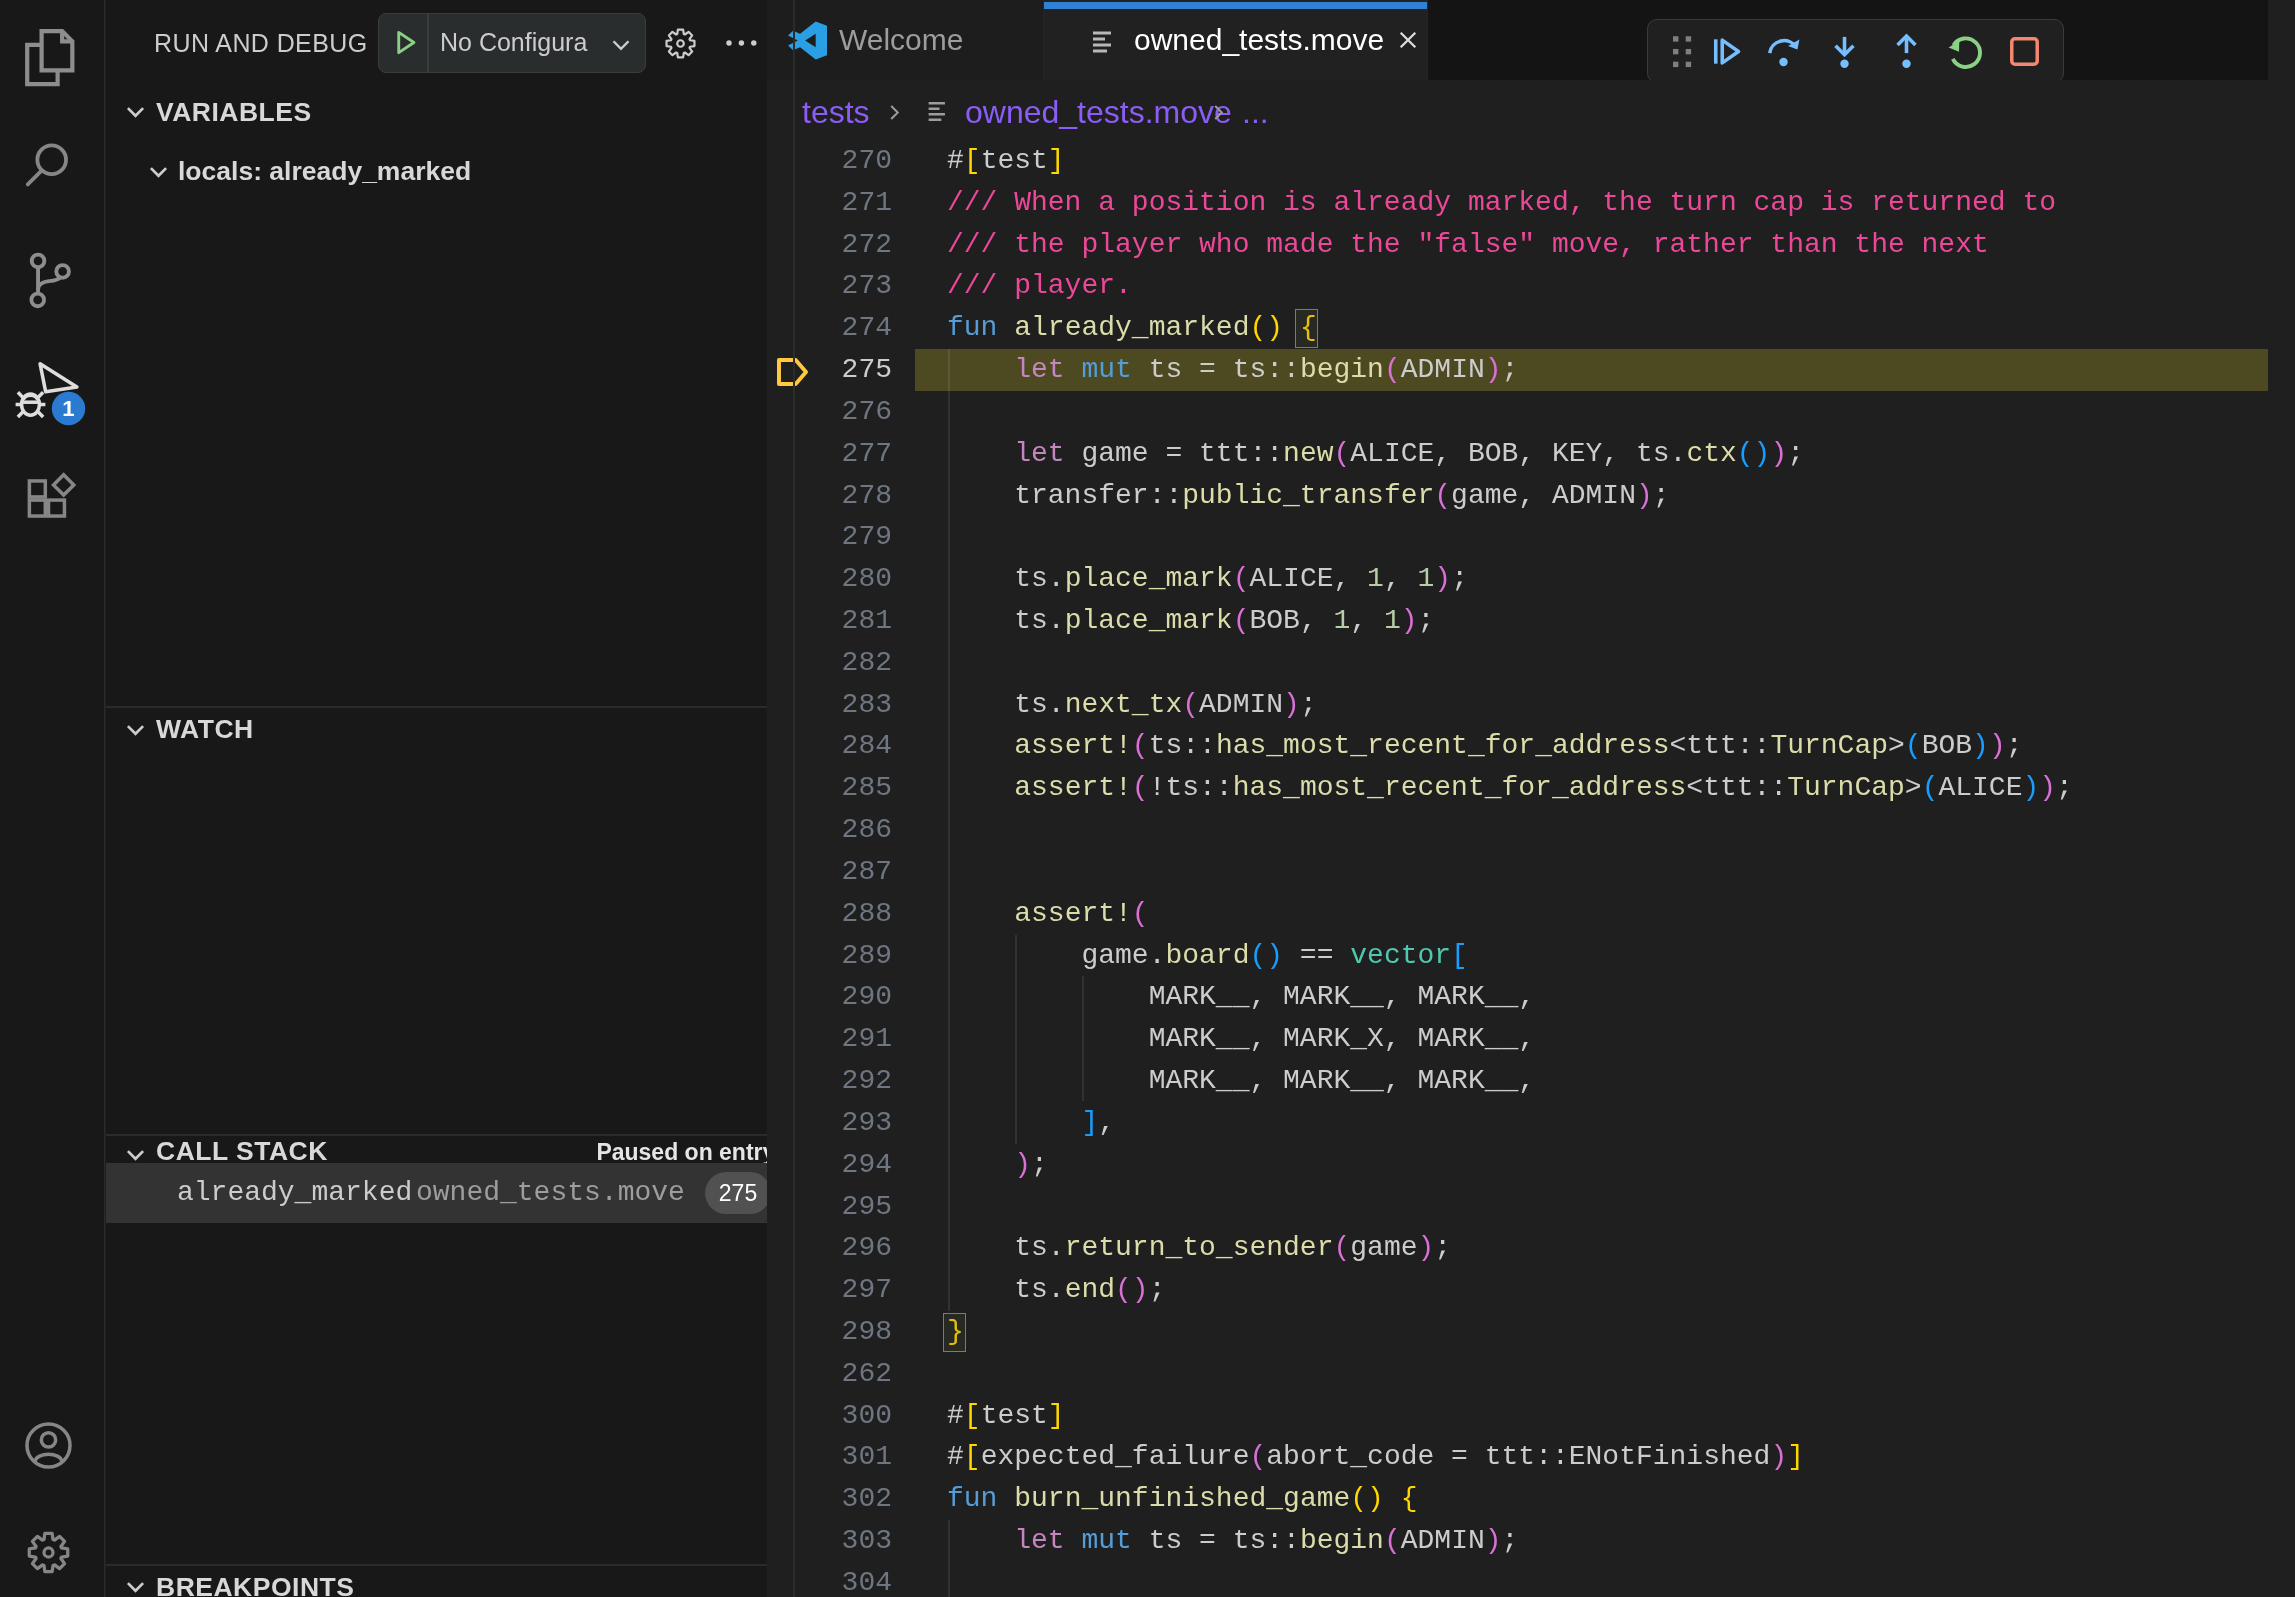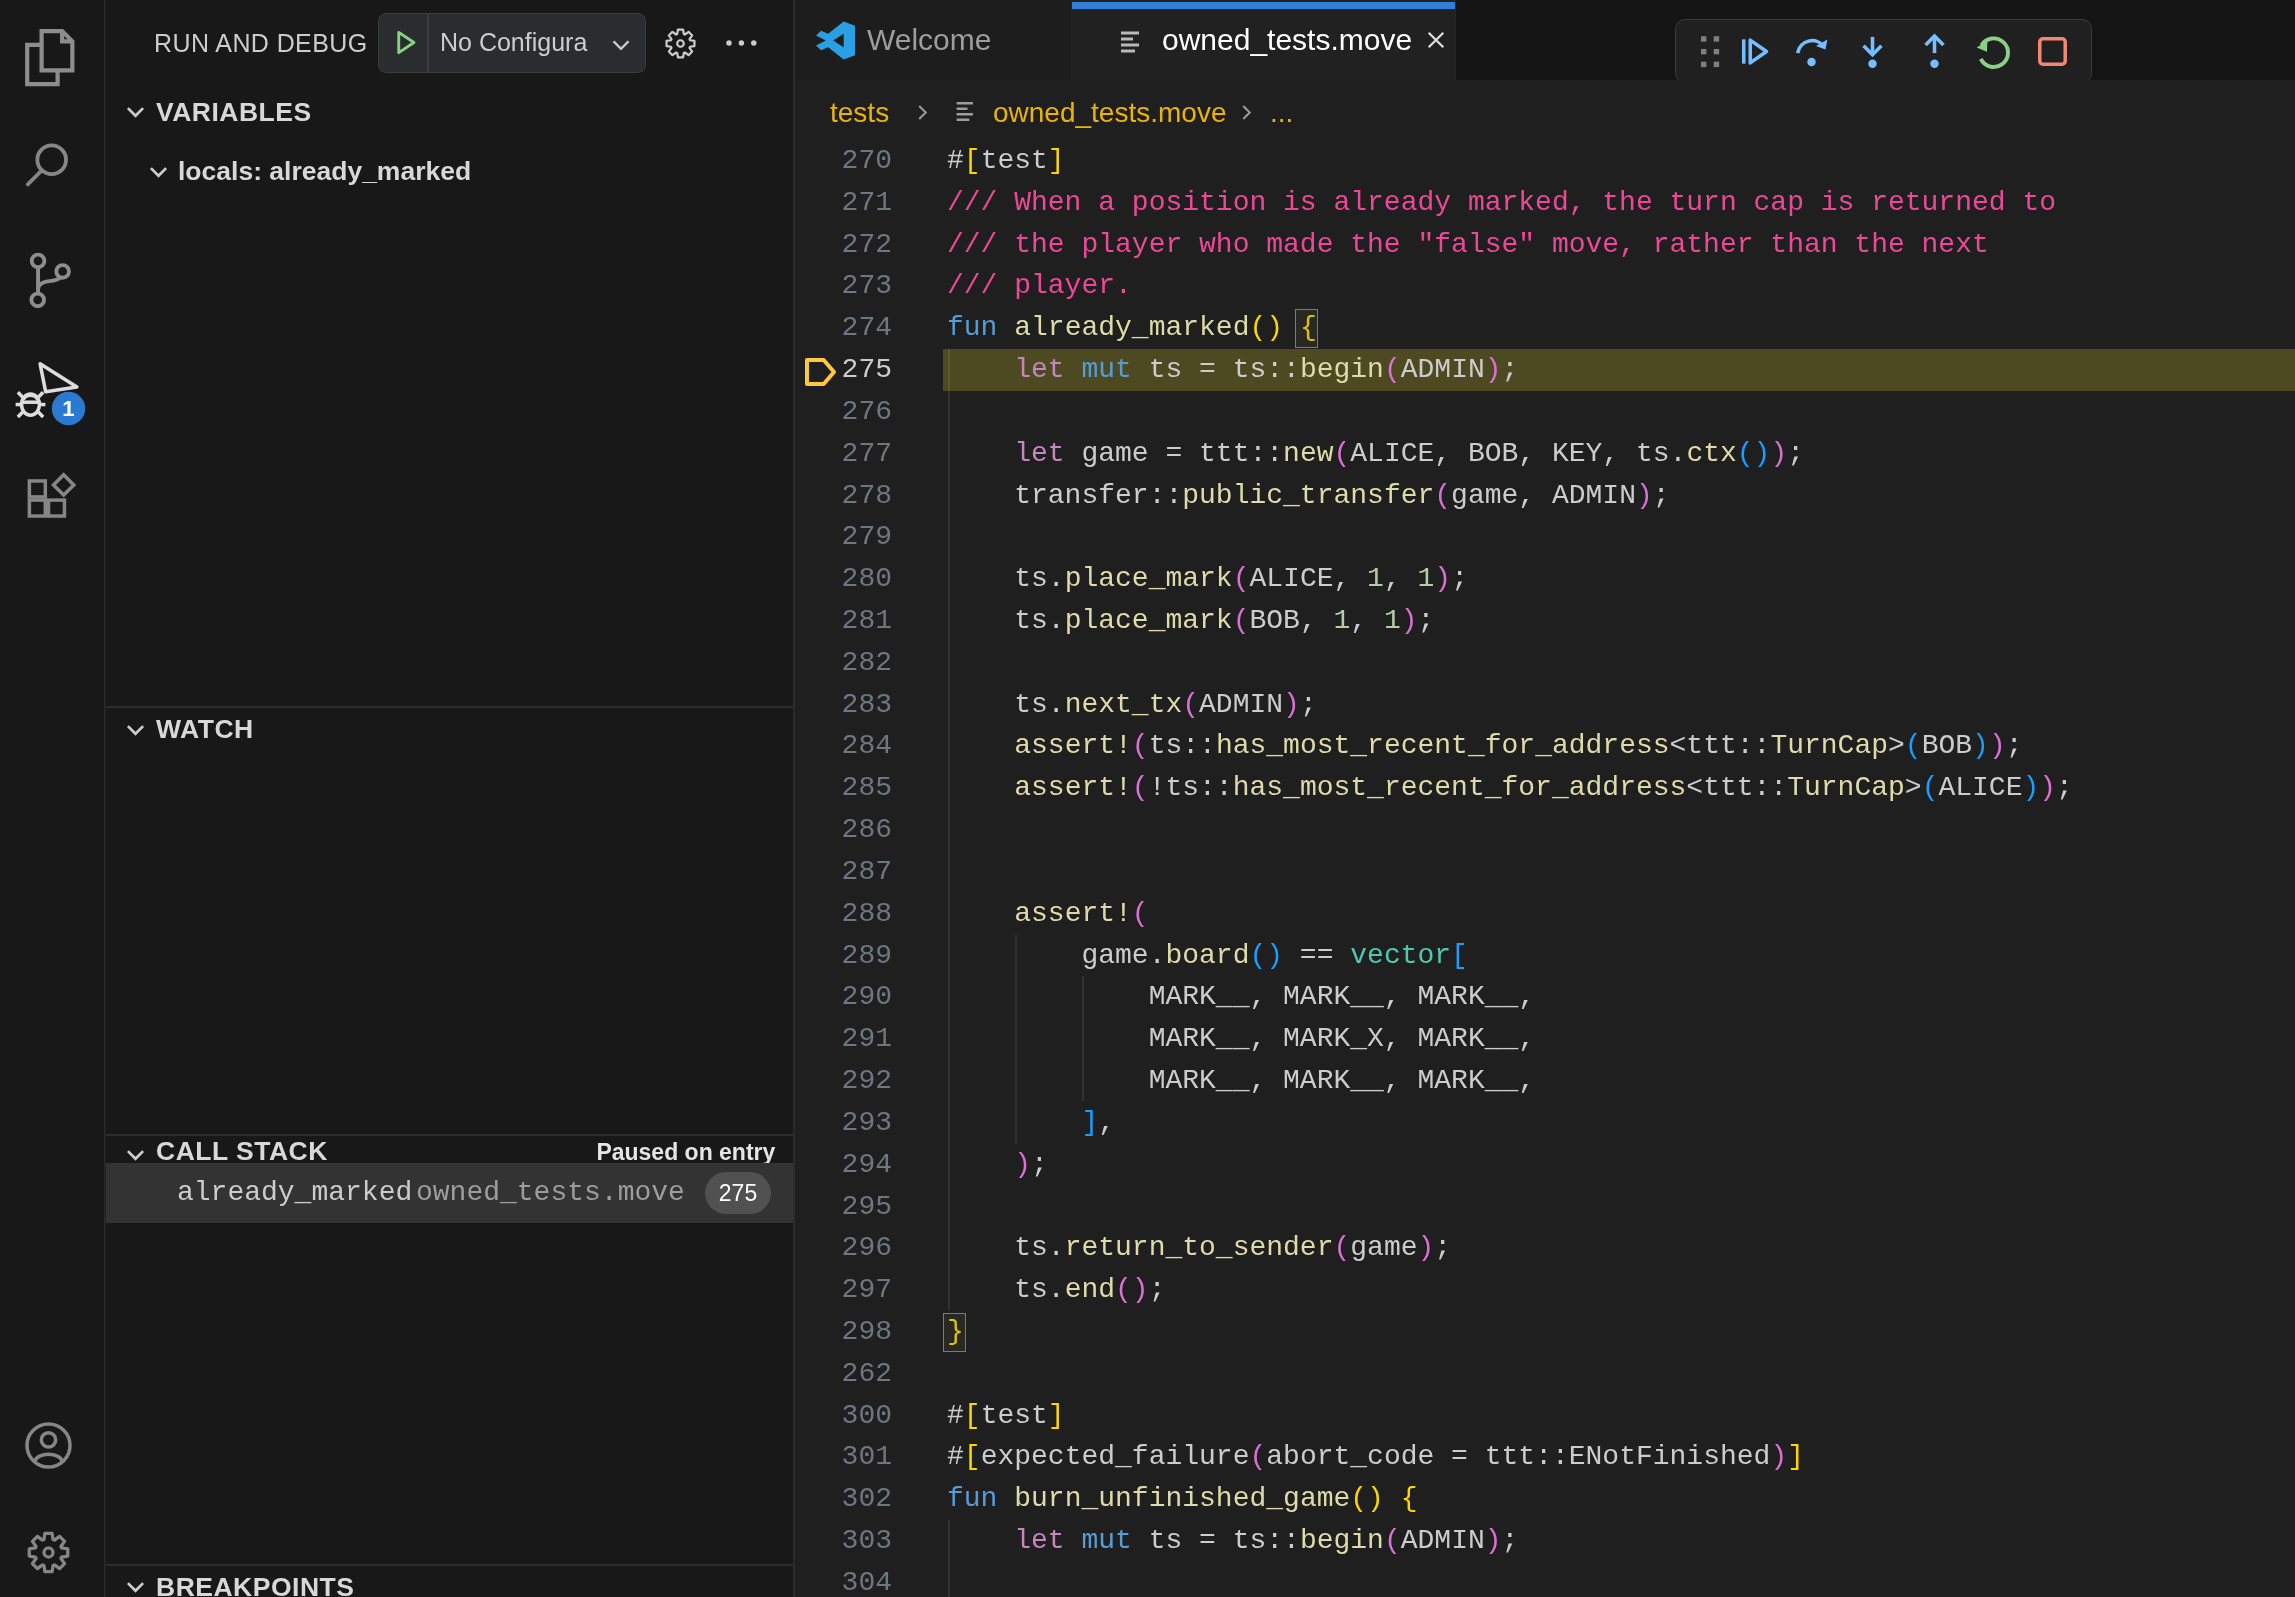--- a/index.html
+++ b/index.html
@@ -1,31 +1,31 @@
 <!DOCTYPE html>
 <html style="font-size:13px"><head><meta charset="utf-8">
 <style>
 * { margin:0; padding:0; box-sizing:border-box; }
 html,body { width:2295px; height:1597px; background:#1f1f1f; overflow:hidden;
   font-family:"Liberation Sans", sans-serif; }
 
 #activity { position:absolute; left:0; top:0; width:105px; height:1597px; background:#181818; border-right:1.6px solid #2b2b2b; }
 #sidebar  { position:absolute; left:106px; top:0; width:687px; height:1597px; background:#181818; }
-#editor   { position:absolute; left:795px; top:0; width:1501px; height:1597px; background:#181818; }
+#editor   { position:absolute; left:767px; top:0; width:1501px; height:1597px; background:#181818; }
 #sideborder { position:absolute; left:793px; top:0; width:1.6px; height:1597px; background:#2b2b2b; }
 
 #tabstrip { position:absolute; left:0; top:0; width:1501px; height:80px; background:#141414; }
 #tab1 { position:absolute; left:0; top:0; width:277px; height:80px; background:#1d1d1d; border-right:1.6px solid #242424; }
 #tab2 { position:absolute; left:277px; top:0; width:384px; height:80px; background:#212121; border-right:1.6px solid #242424; }
 #tab2 .topbar { position:absolute; left:0; top:1.6px; width:100%; height:7.2px; background:#3180d8; }
 .tabtxt1 { position:absolute; left:72px; top:0; line-height:80px; font-size:30px; color:#9d9d9d; }
 .tabtxt2 { position:absolute; left:90px; top:0; line-height:80px; font-size:30px; color:#ffffff; }
 
 #crumbs { position:absolute; left:0; top:80px; width:1501px; height:55px; background:#1f1f1f; }
-.crumb { position:absolute; top:4.8px; line-height:55px; font-size:28px; color:#eab308; }
+.crumb { position:absolute; top:4.8px; line-height:55px; font-size:32px; color:#8b5cf6; }
 
 #codearea { position:absolute; left:0; top:135px; width:1501px; height:1462px; background:#1f1f1f; }
 .line { position:absolute; left:0; width:2295px; height:42px; line-height:42px; white-space:pre;
   font-family:"Liberation Mono", monospace; font-size:28px; color:#cccccc; }
 .line .num { position:absolute; left:0; width:97px; text-align:right; color:#6e7681; }
 .line .ct { position:absolute; left:152px; }
 .line.cur .num { color:#cccccc; }
 .hl { position:absolute; left:148px; top:349px; width:1353px; height:42px; background:#4d4a21; }
 .guide { position:absolute; width:1.6px; background:rgba(255,255,255,0.085); }
 .bmatch { position:absolute; width:23px; height:39px; border:1.6px solid #7c7c6b; background:rgba(90,90,60,0.18); }

